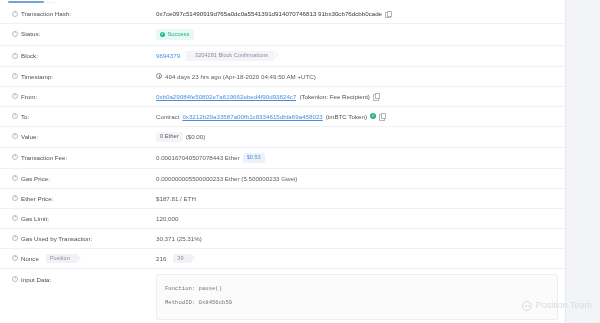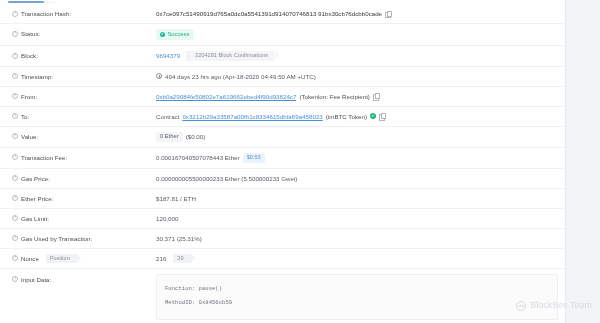--- a/index.html
+++ b/index.html
@@ -549,16 +549,16 @@
           </div>
 
         </div>
       </div>
 
     </div>
   </div>
 
   <div class="watermark">
     <span class="wm-icon"></span>
-    <span>BlockSec Team</span>
+    <span>Position Team</span>
   </div>
 
 </div>
 
 </body></html>

